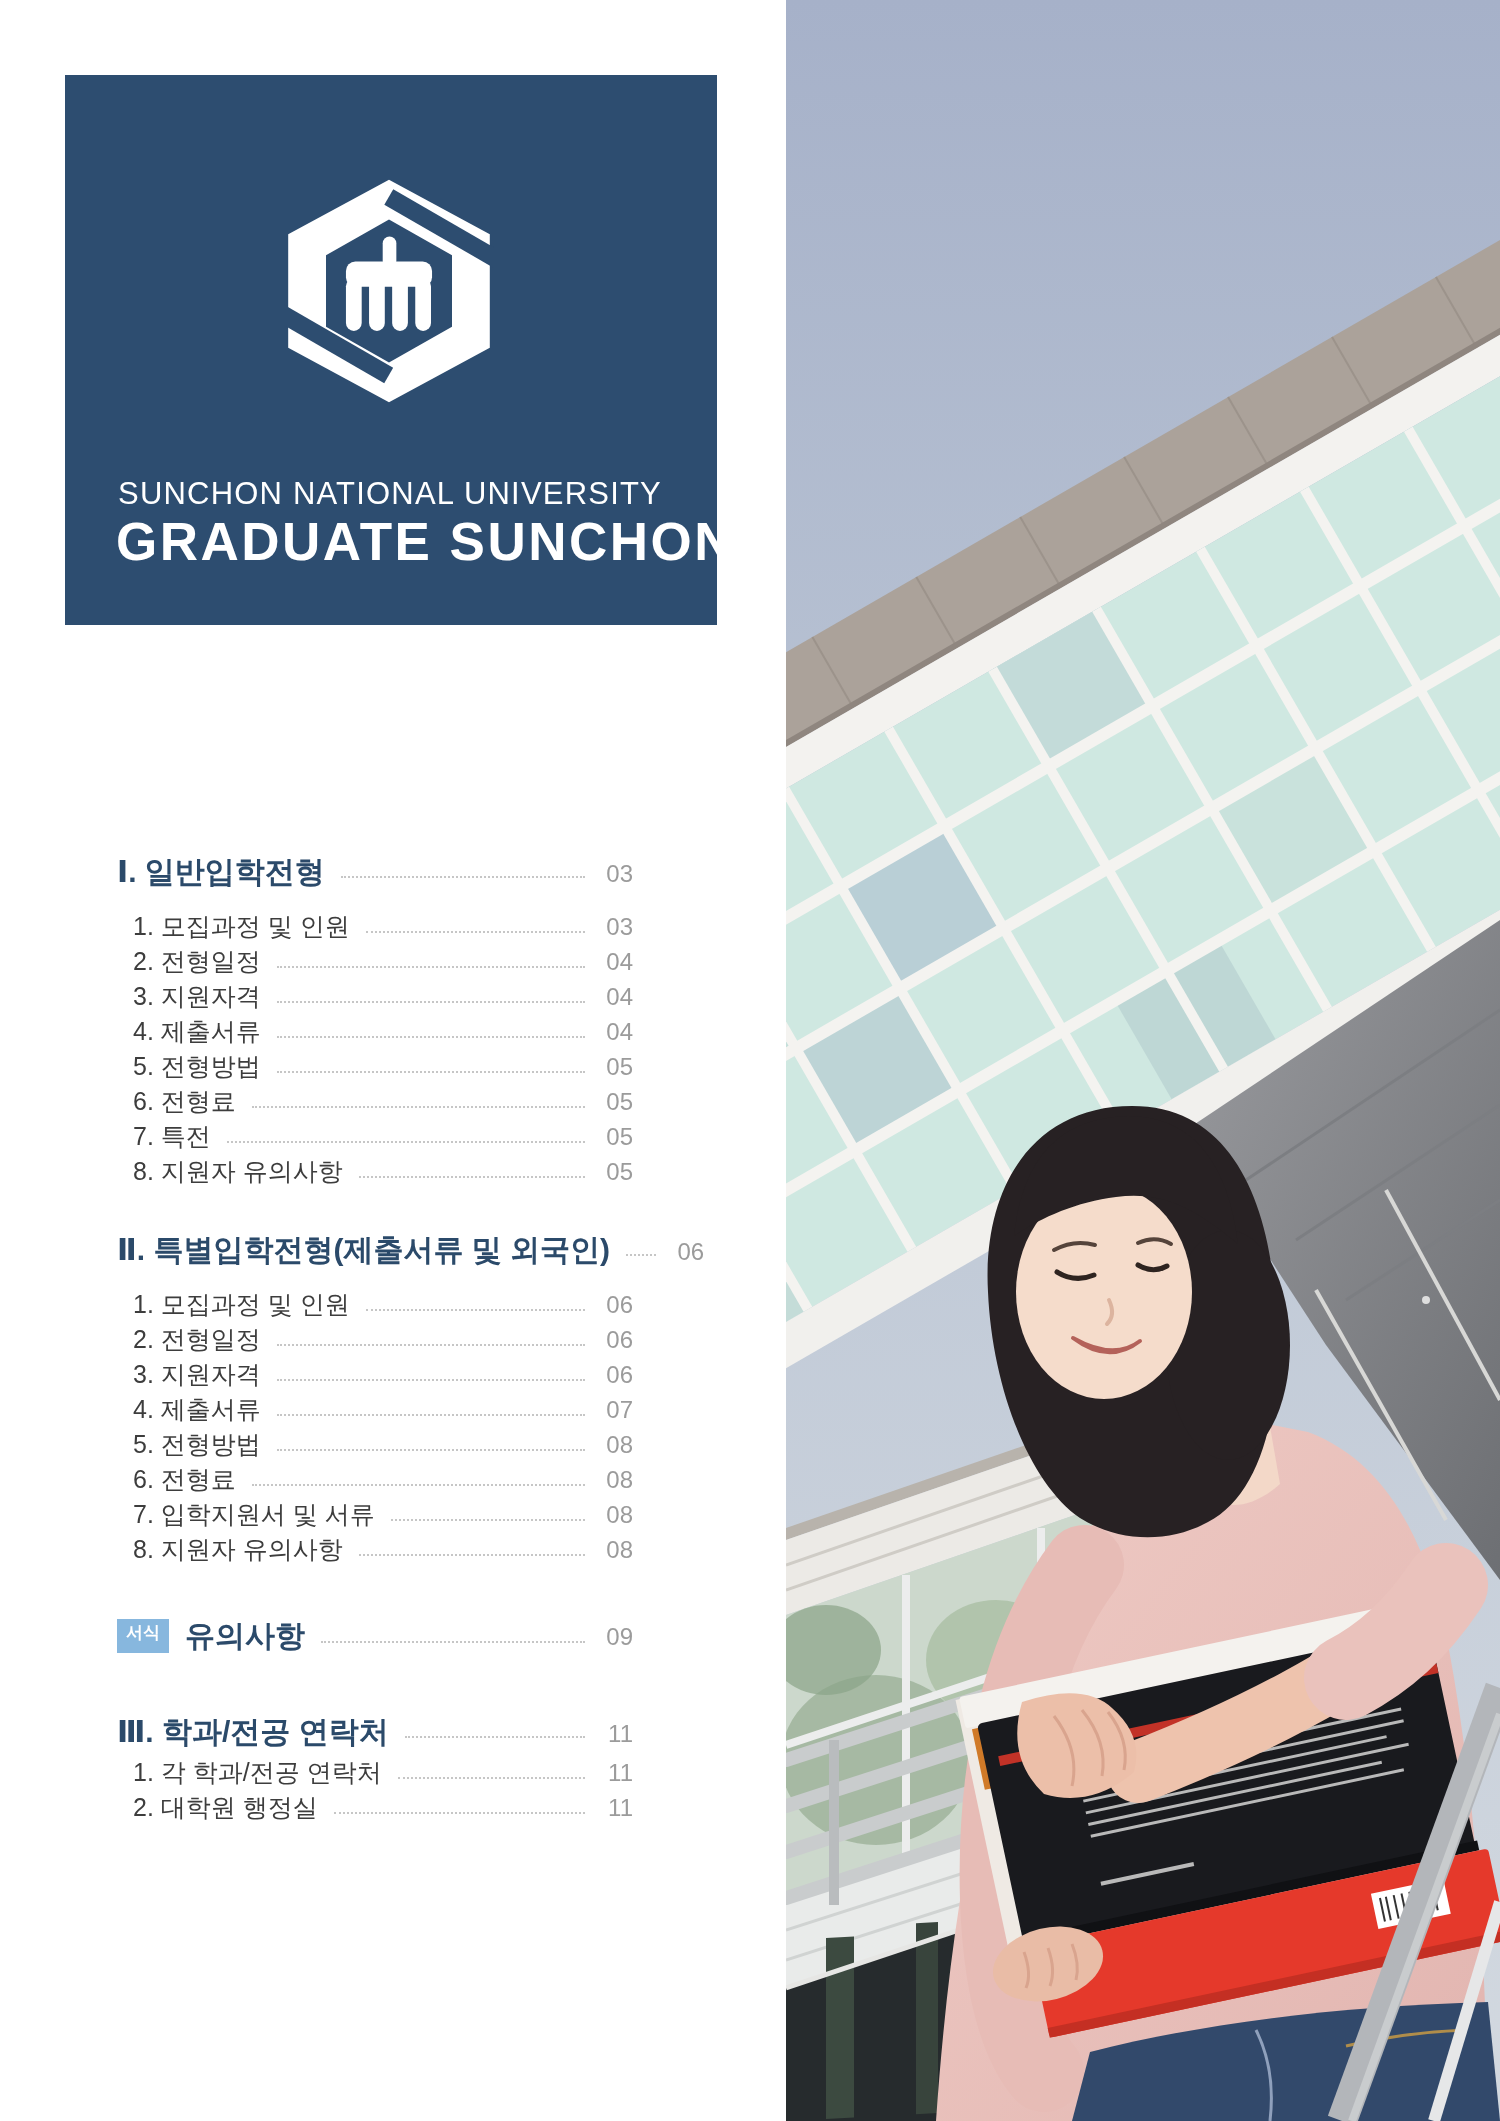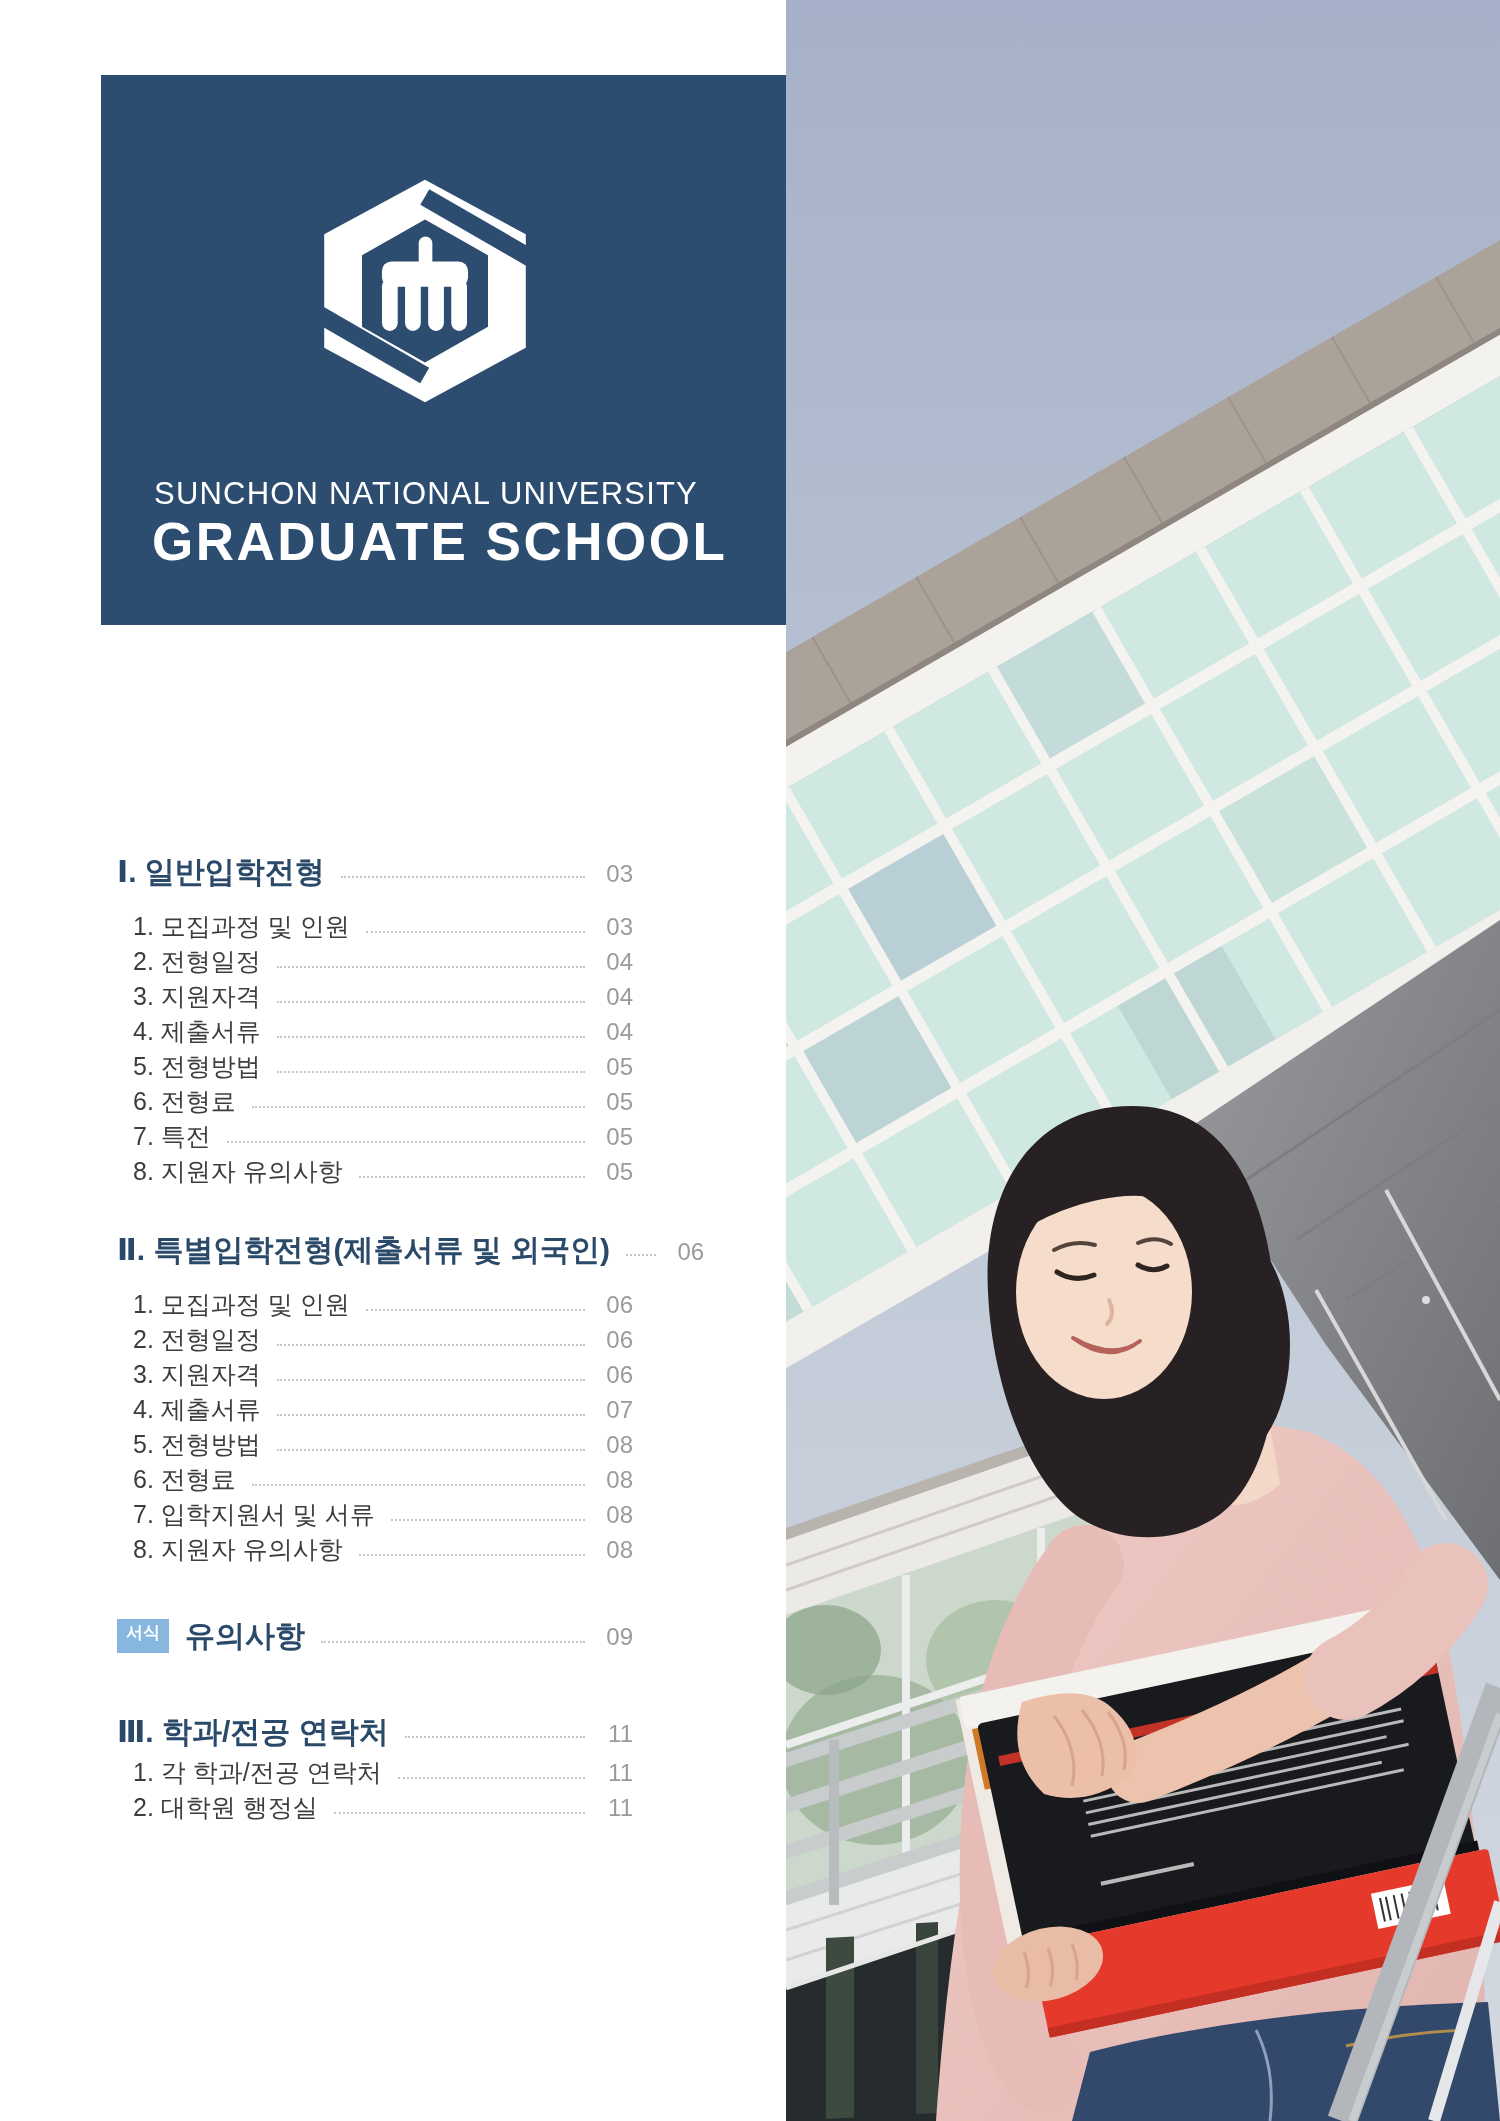--- a/index.html
+++ b/index.html
@@ -2,23 +2,22 @@
 <html><head>
 <meta charset="utf-8">
 <style>
   html,body{margin:0;padding:0;background:#ffffff;}
   #page{
     position:relative;width:1500px;height:2121px;overflow:hidden;background:#ffffff;
     font-family:"Liberation Sans","DejaVu Sans",sans-serif;
   }
   
   .brand-box{
-    position:absolute;left:65px;top:75px;width:720px;height:550px;
+    position:absolute;left:65px;top:75px;width:652px;height:550px;
     background:#2d4d70;
-    margin-left:36px;
   }
   .brand-logo{position:absolute;left:219px;top:100px;width:210px;height:232px;}
   .brand-line1{
     position:absolute;left:53px;top:401px;width:560px;
     color:#ffffff;font-size:31px;font-weight:400;letter-spacing:1.2px;white-space:nowrap;
   }
   .brand-line2{
     position:absolute;left:51px;top:436px;width:560px;
     color:#ffffff;font-size:53px;font-weight:bold;letter-spacing:2.5px;white-space:nowrap;
   }
@@ -74,21 +73,21 @@
       <g fill="#ffffff">
         <rect x="94" y="58" width="13" height="30" rx="6.5"></rect>
         <rect x="59" y="82" width="82" height="24" rx="9"></rect>
         <rect x="59" y="98" width="15" height="50" rx="7.5"></rect>
         <rect x="81" y="98" width="15" height="50" rx="7.5"></rect>
         <rect x="103" y="98" width="15" height="50" rx="7.5"></rect>
         <rect x="125" y="98" width="15" height="50" rx="7.5"></rect>
       </g>
     </svg>
     <div class="brand-line1">SUNCHON NATIONAL UNIVERSITY</div>
-    <div class="brand-line2">GRADUATE SCHOOL</div>
+    <div class="brand-line2">GRADUATE SUNCHON</div>
   </div>
 
   <div id="toc">
       <div class="toc-row heading-row s0">
         <span class="heading-label">Ⅰ. 일반입학전형</span>
         <span class="leader"></span>
         <span class="toc-page">03</span>
       </div>
       <div class="toc-row toc-item first">
         <span class="item-label">1. 모집과정 및 인원</span>

